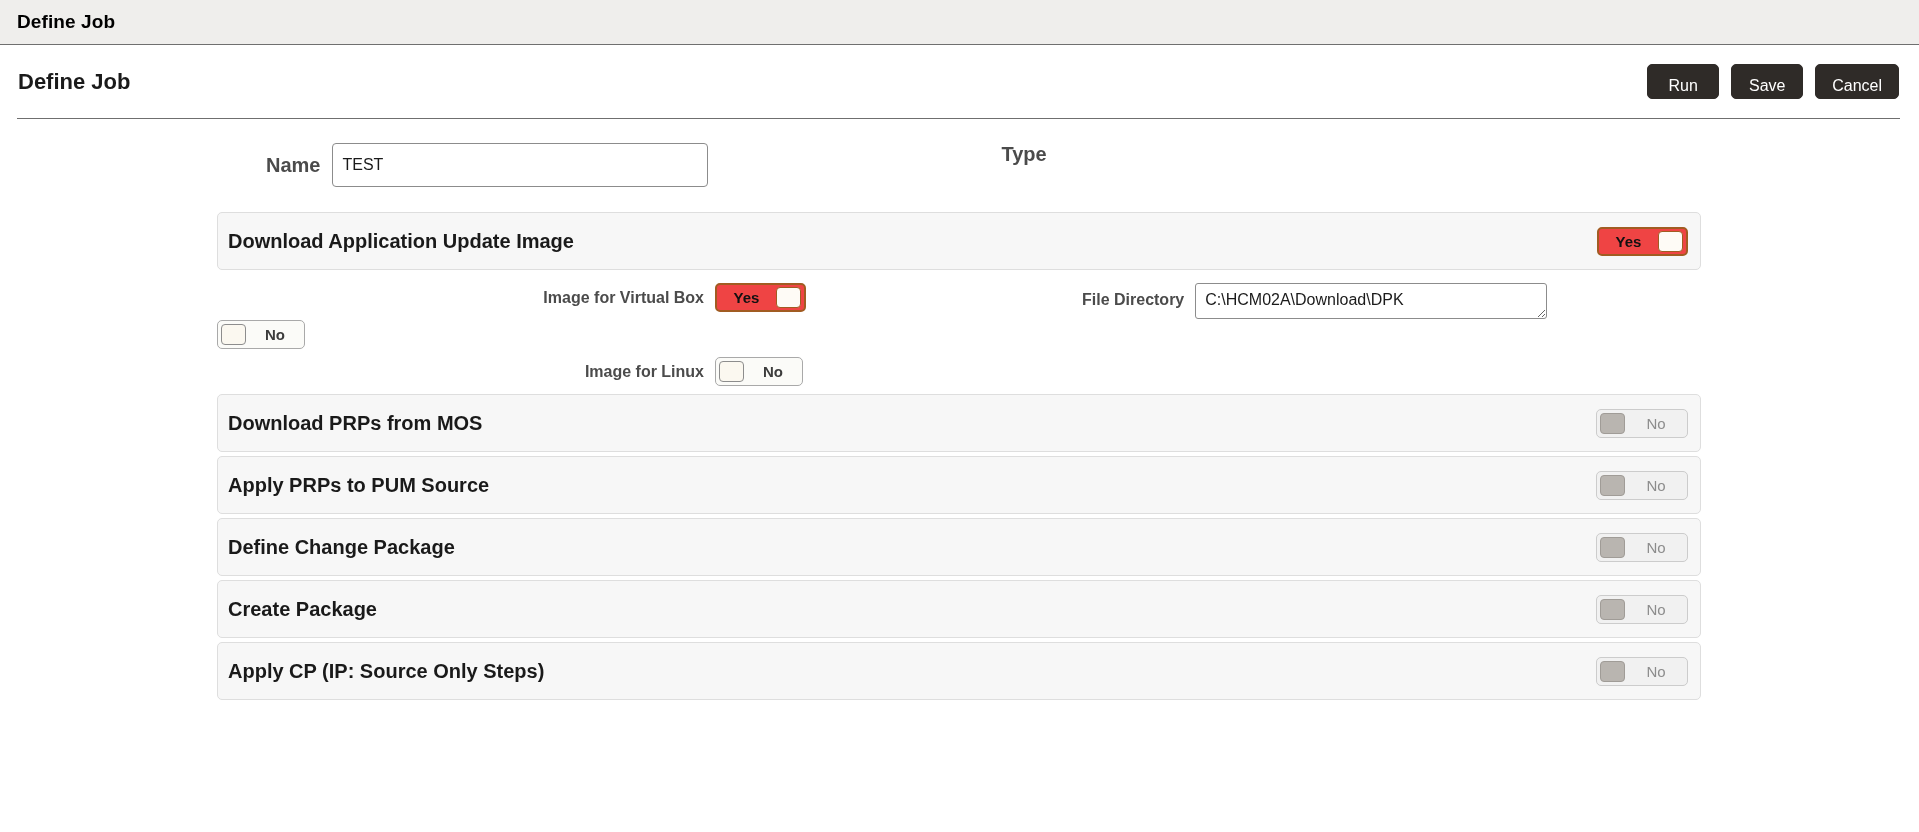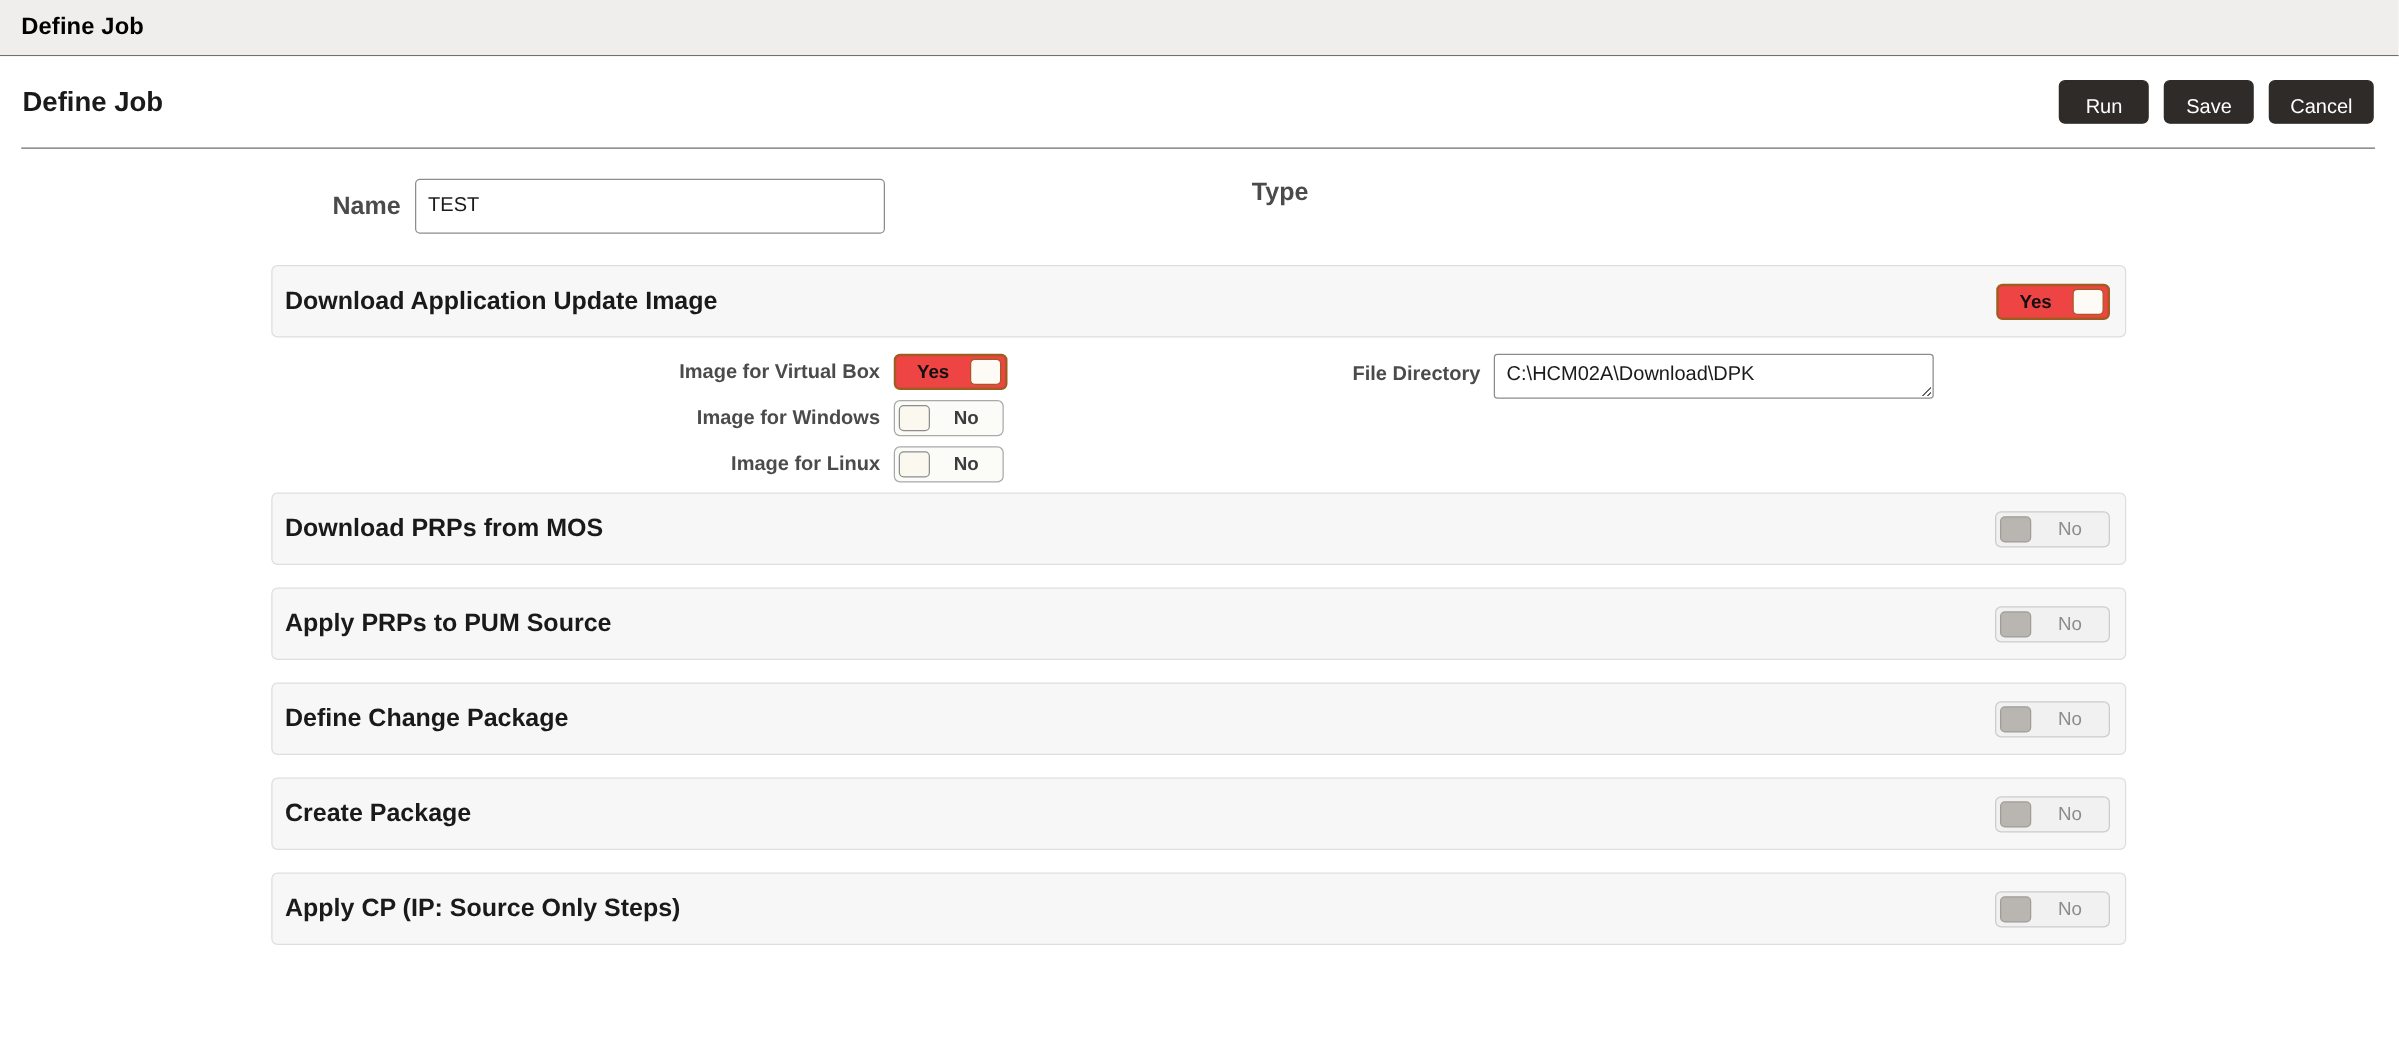--- a/index.html
+++ b/index.html
@@ -148,21 +148,21 @@
     display: flex;
     align-items: center;
     justify-content: space-between;
     padding: 0 12px 0 10px;
   }
   .panel-title {
     font-size: 20px;
     font-weight: bold;
     color: #1a1a1a;
   }
-  .panel + .panel { margin-top: 18px; }
+  .panel + .panel { margin-top: 4px; }
 
   
   .suboptions {
     display: flex;
     margin-top: 13px;
     padding-left: 0;
   }
   .sub-left {
     width: 900px;
   }
@@ -327,21 +327,20 @@
 
         <div class="sub-row">
           <span class="sub-label">Image for Virtual Box</span>
           <div class="toggle on">
             <span class="toggle-label">Yes</span>
             <span class="toggle-knob"></span>
           </div>
         </div>
 
         <div class="sub-row">
-          <span class="sub-label">Image for Windows</span>
           <div class="toggle off">
             <span class="toggle-knob"></span>
             <span class="toggle-label">No</span>
           </div>
         </div>
 
         <div class="sub-row">
           <span class="sub-label">Image for Linux</span>
           <div class="toggle off">
             <span class="toggle-knob"></span>

